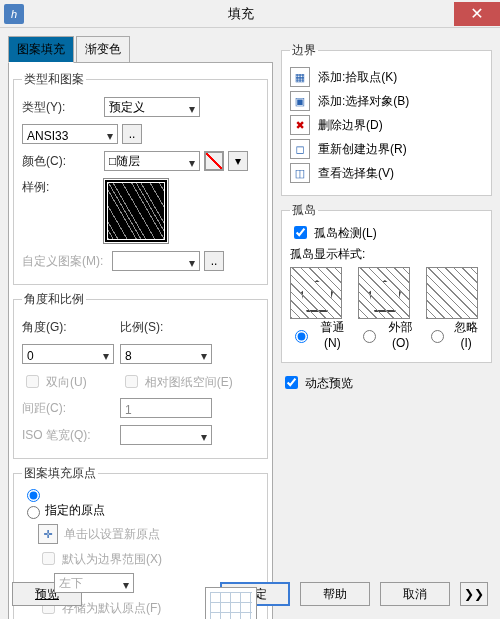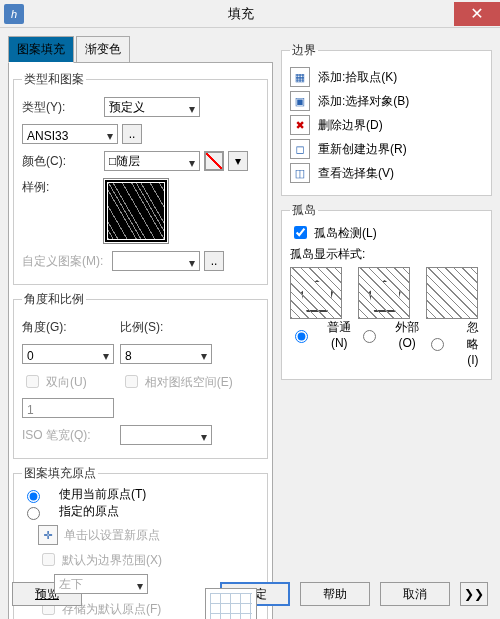--- a/index.html
+++ b/index.html
@@ -32,21 +32,21 @@
 .chk.disabled { color: #aaa; }
 .sub-indent { margin-left: 16px; }
 .icon-btn-row { display: flex; align-items: center; gap: 8px; margin: 4px 0; }
 .icon-btn { width: 20px; height: 20px; border: 1px solid #999; background: #fff; display: flex; align-items: center; justify-content: center; }
 .icon-btn span { font-size: 11px; color: #2962b0; }
 .island-row { display: flex; gap: 6px; margin: 4px 0; }
 .island-opt { text-align: center; }
 .island-img { width: 52px; height: 52px; border: 1px solid #888; background: #fff; position: relative; overflow: hidden; }
 .island-img::after { content: ""; position: absolute; inset: 0; background-image: repeating-linear-gradient(45deg, #888 0, #888 1px, transparent 1px, transparent 6px); }
 .island-pentagon { position: absolute; top: 12px; left: 10px; width: 32px; height: 32px; border: 2px solid #444; clip-path: polygon(50% 0, 100% 38%, 82% 100%, 18% 100%, 0 38%); background: #fff; }
-.radio-row { display: flex; align-items: center; gap: 16px; }
+.radio-row { display: flex; align-items: center; gap: 2px; }
 .origin-thumb { width: 52px; height: 52px; border: 1px solid #999; background: #fff; display: inline-block; position: relative; float: right; margin: -30px 2px 0 0; }
 .origin-thumb::before { content: ""; position: absolute; inset: 4px; background-image: linear-gradient(#bcd 1px, transparent 1px), linear-gradient(90deg, #bcd 1px, transparent 1px); background-size: 10px 10px; }
 .btn-row { display: flex; gap: 10px; justify-content: flex-end; padding: 6px 12px; align-items: center; }
 .btn { width: 70px; height: 24px; border: 1px solid #999; background: #f0f0f0; display: flex; align-items: center; justify-content: center; }
 .btn.default { border: 2px solid #3a7bd5; }
 .btn.arrow { width: 28px; }
 .btn.left { margin-right: auto; text-decoration: underline; }
 .tab-panel { background: #fff; border: 1px solid #aaa; border-top: none; padding: 2px 4px 6px 4px; }
 </style>
 </head>
@@ -121,53 +121,53 @@
               <input type="checkbox" disabled="" style="">
               <span>双向(U)</span>
             </label>
           <div style="width:34px"></div>
           <label class="chk disabled">
               <input type="checkbox" disabled="" style="">
               <span>相对图纸空间(E)</span>
             </label>
         </div>
         <div class="row">
+          <span class="lbl disabled" style="width:98px">间距(C):</span>
           <div class="txt" style="width:92px;color:#888">
               <span>1</span>
             </div>
         </div>
         <div class="row">
           <span class="lbl disabled" style="width:98px">ISO 笔宽(Q):</span>
           <div class="combo" style="width:92px;color:#aaa"></div>
         </div>
       </fieldset>
 
       <fieldset class="nobg">
         <legend>图案填充原点</legend>
         <div class="radio-row">
             <input type="radio" checked="" style="">
-            <span>使用当前原点(T)</span>
           </div>
         <div class="radio-row">
             <input type="radio" style="">
             <span>指定的原点</span>
           </div>
         <div class="sub-indent">
           <div class="row">
             <div class="icon-btn" style="background:#f8f8f8">
                 <span>✛</span>
               </div>
             <span style="color:#aaa;margin-left:6px">单击以设置新原点</span>
           </div>
           <label class="chk disabled">
               <input type="checkbox" disabled="" style="">
               <span>默认为边界范围(X)</span>
             </label>
           <div class="row sub-indent">
-            <div class="combo" style="width:94px;color:#aaa">
+            <div class="combo" style="width:80px;color:#aaa">
                 <span>左下</span>
               </div>
           </div>
           <label class="chk disabled">
               <input type="checkbox" disabled="" style="">
               <span>存储为默认原点(F)</span>
             </label>
           <div class="origin-thumb"></div>
         </div>
       </fieldset>
@@ -239,20 +239,26 @@
         <div class="island-opt">
           <div class="island-img"></div>
           <div class="radio-row">
               <input type="radio" name="is" style="">
               <span>忽略(I)</span>
             </div>
         </div>
       </div>
     </fieldset>
 
+    <div style="margin-top:10px">
+      <label class="chk">
+          <input type="checkbox" checked="" style="">
+          <span>动态预览</span>
+        </label>
+    </div>
   </div>
 </div>
 
 <div class="btn-row">
   <div class="btn left">预览</div>
   <div class="btn default">确定</div>
   <div class="btn">帮助</div>
   <div class="btn">取消</div>
   <div class="btn arrow">❯❯</div>
 </div>

